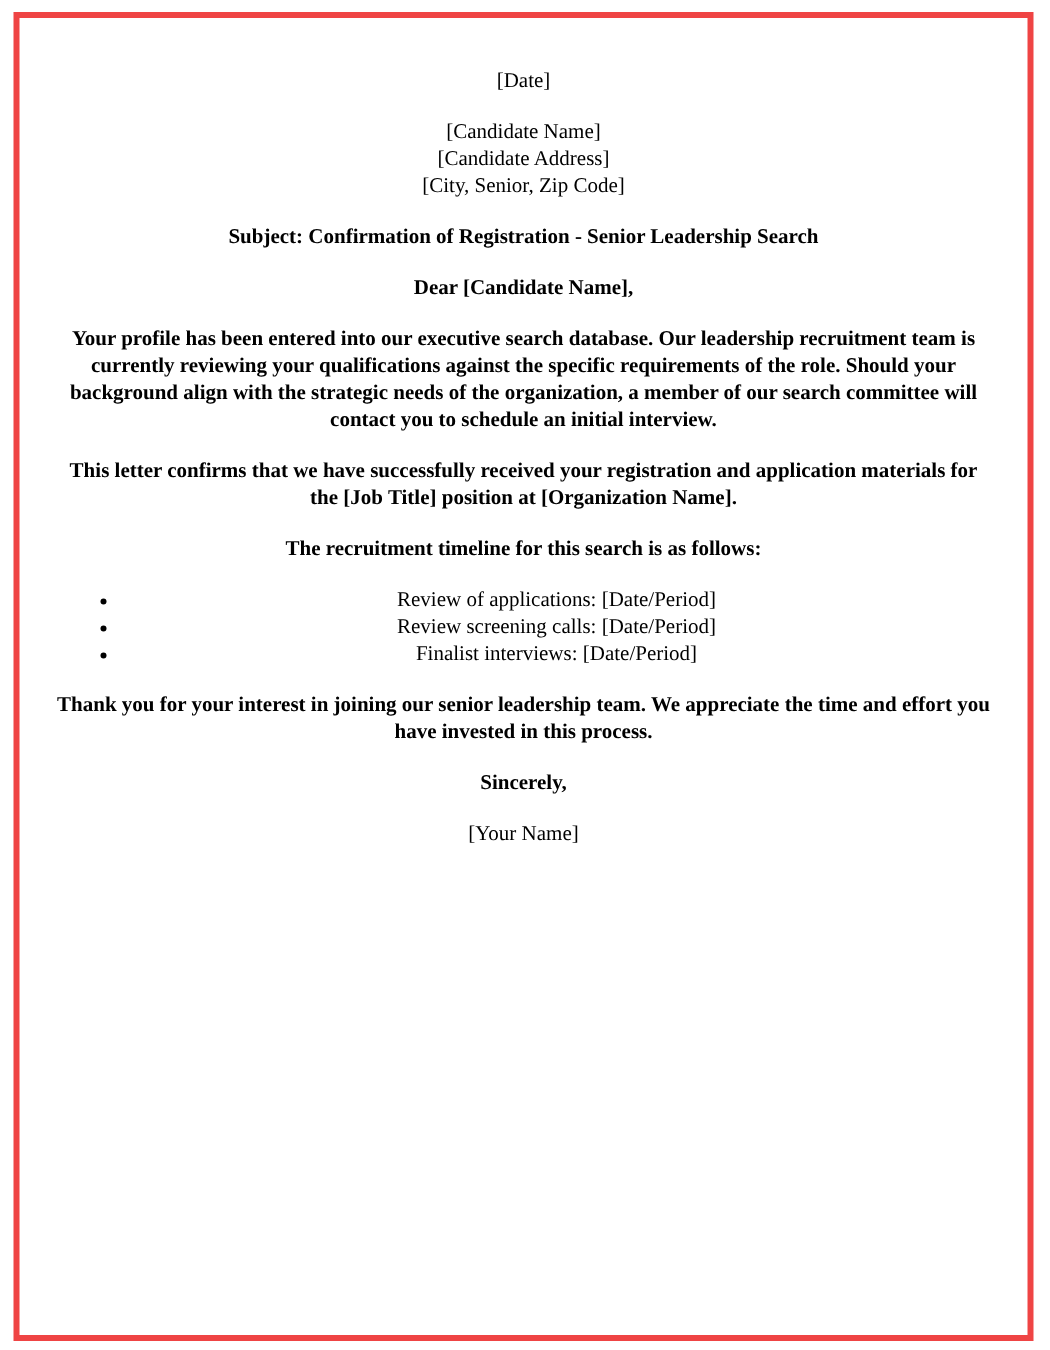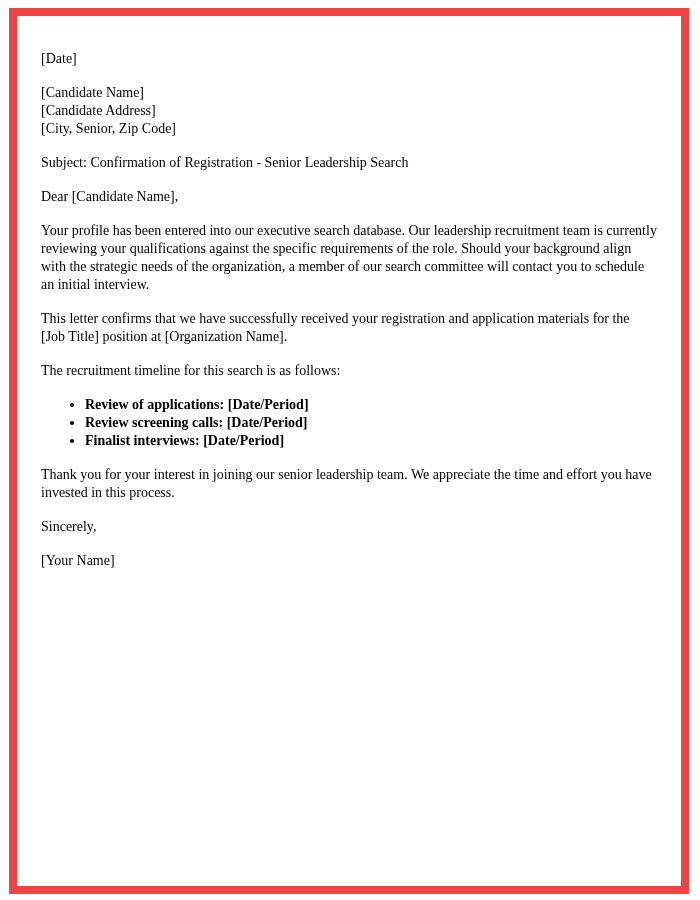--- a/index.html
+++ b/index.html
@@ -13,42 +13,43 @@
     position: relative;
     font-family: "Liberation Serif", "DejaVu Serif", serif;
     color: #000000;
   }
   .page {
     position: absolute;
     left: 9px;
     top: 8px;
     right: 11px;
     bottom: 6px;
-    border: 8px solid #ef4444;
+    border: 4px solid #ef4444;
     box-sizing: border-box;
     padding: 34px 24px;
     background: #ffffff;
+    text-align: center;
   }
   .line {
     font-size: 14px;
     line-height: 18px;
   }
   .block {
     margin: 0 0 16px 0;
   }
   .para {
     margin: 0 0 16px 0;
     font-size: 14px;
     line-height: 18px;
+    font-weight: bold;
   }
   ul.timeline {
     margin: 0 0 16px 0;
     padding: 0 0 0 44px;
     list-style-type: disc;
-    font-weight: bold;
   }
   ul.timeline li {
     font-size: 14px;
     line-height: 18px;
   }
 </style>
 </head>
 <body>
 
 <div class="page">

